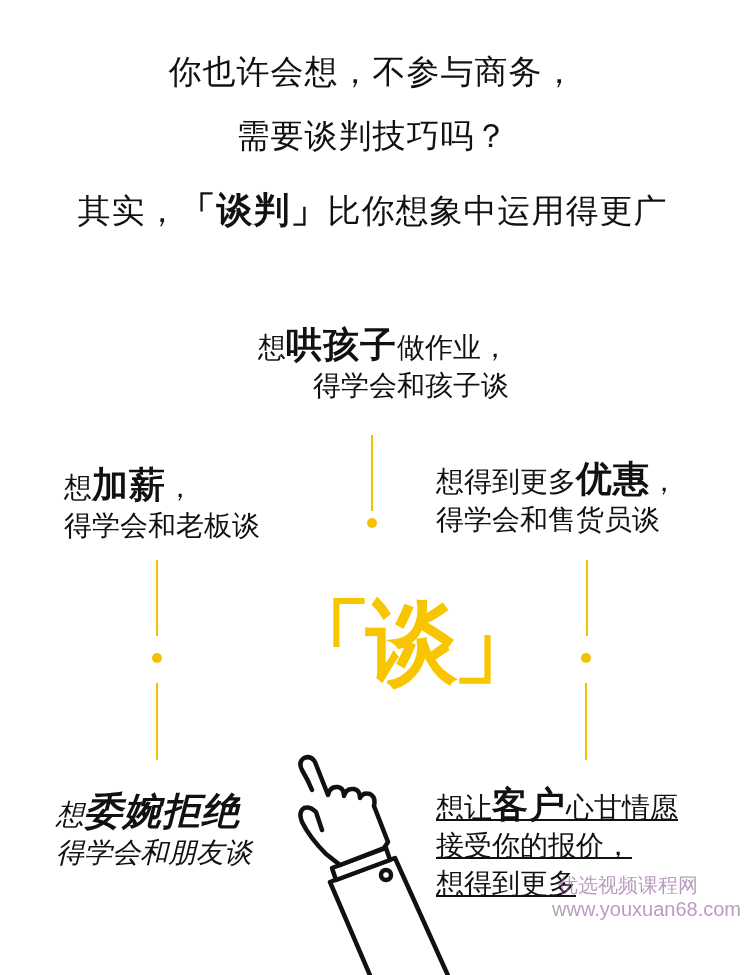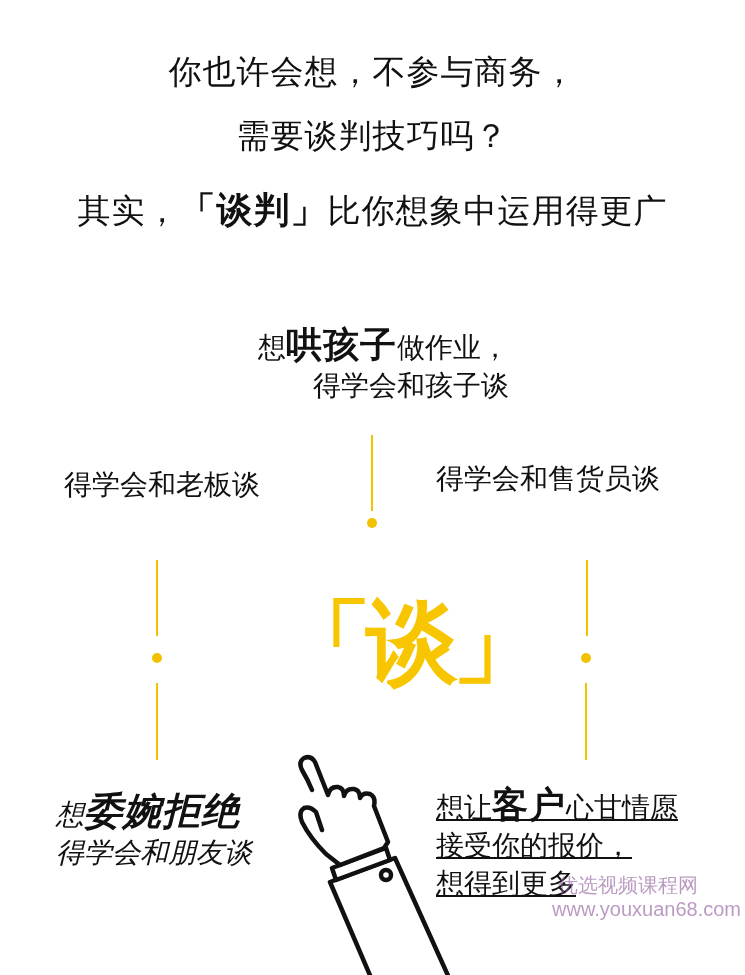--- a/index.html
+++ b/index.html
@@ -43,24 +43,30 @@
 </div>
 
 <div class="abs block" style="left:258px; top:326px;text-align:right;">
   <div>
     <span>想</span><span class="big">哄孩子</span><span>做作业，</span>
   </div>
   <div>得学会和孩子谈</div>
 </div>
 
 <div class="abs block" style="left:64px; top:466px;">
+  <div>
+    <span>想</span><span class="big">加薪</span><span>，</span>
+  </div>
   <div>得学会和老板谈</div>
 </div>
 
 <div class="abs block" style="left:436px; top:460px;">
+  <div>
+    <span>想得到更多</span><span class="big">优惠</span><span>，</span>
+  </div>
   <div>得学会和售货员谈</div>
 </div>
 
 <div class="abs vline" style="left:371px; top:435px; height:76px;"></div>
 <div class="abs dot" style="left:367px; top:518px;"></div>
 
 <div class="abs vline" style="left:156px; top:560px; height:76px;"></div>
 <div class="abs dot" style="left:152px; top:653px;"></div>
 <div class="abs vline" style="left:156px; top:683px; height:77px;"></div>
 

